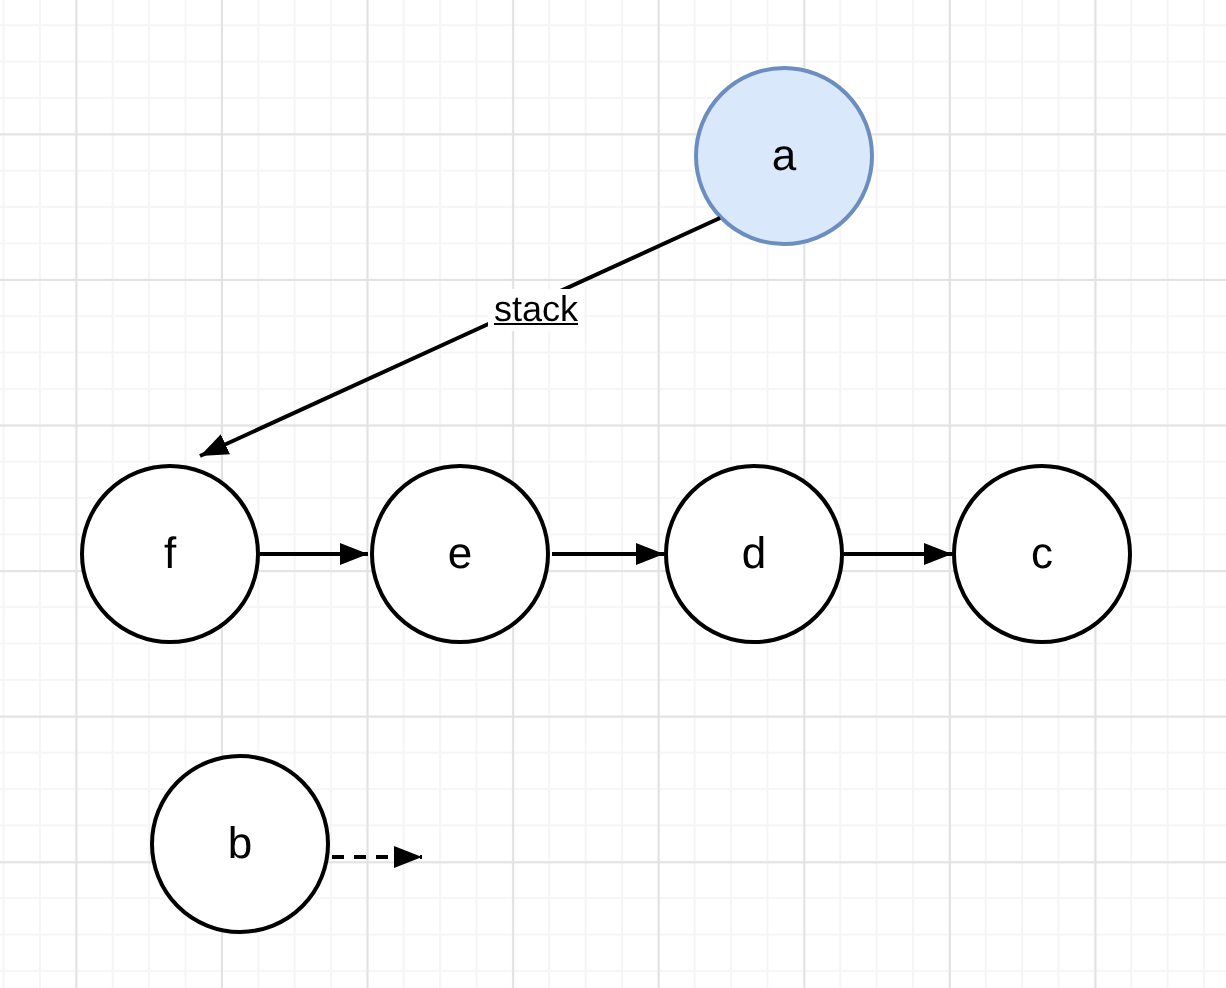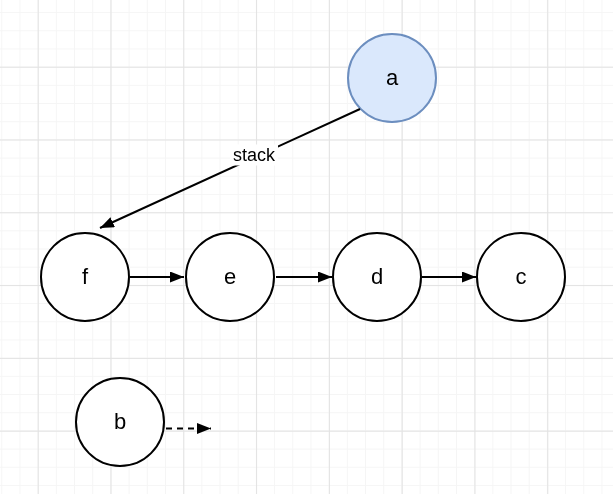--- a/index.html
+++ b/index.html
@@ -67,29 +67,30 @@
   .edge-line {
     stroke: #000000;
     stroke-width: 2;
     fill: none;
   }
   .edge-line--dashed {
     stroke-dasharray: 6 5;
   }
   .edge-label {
     position: absolute;
-    left: 254px;
+    left: 268px;
     top: 155px;
     transform: translate(-50%, -50%);
     background: #ffffff;
     padding: 0 3px;
     font-size: 18px;
     color: #000000;
     white-space: nowrap;
     z-index: 3;
+    text-decoration: underline;
   }
 </style>
 </head>
 <body>
 
 <div class="canvas">
 
   <div class="node node--accent node-a">
     <span>a</span>
   </div>

